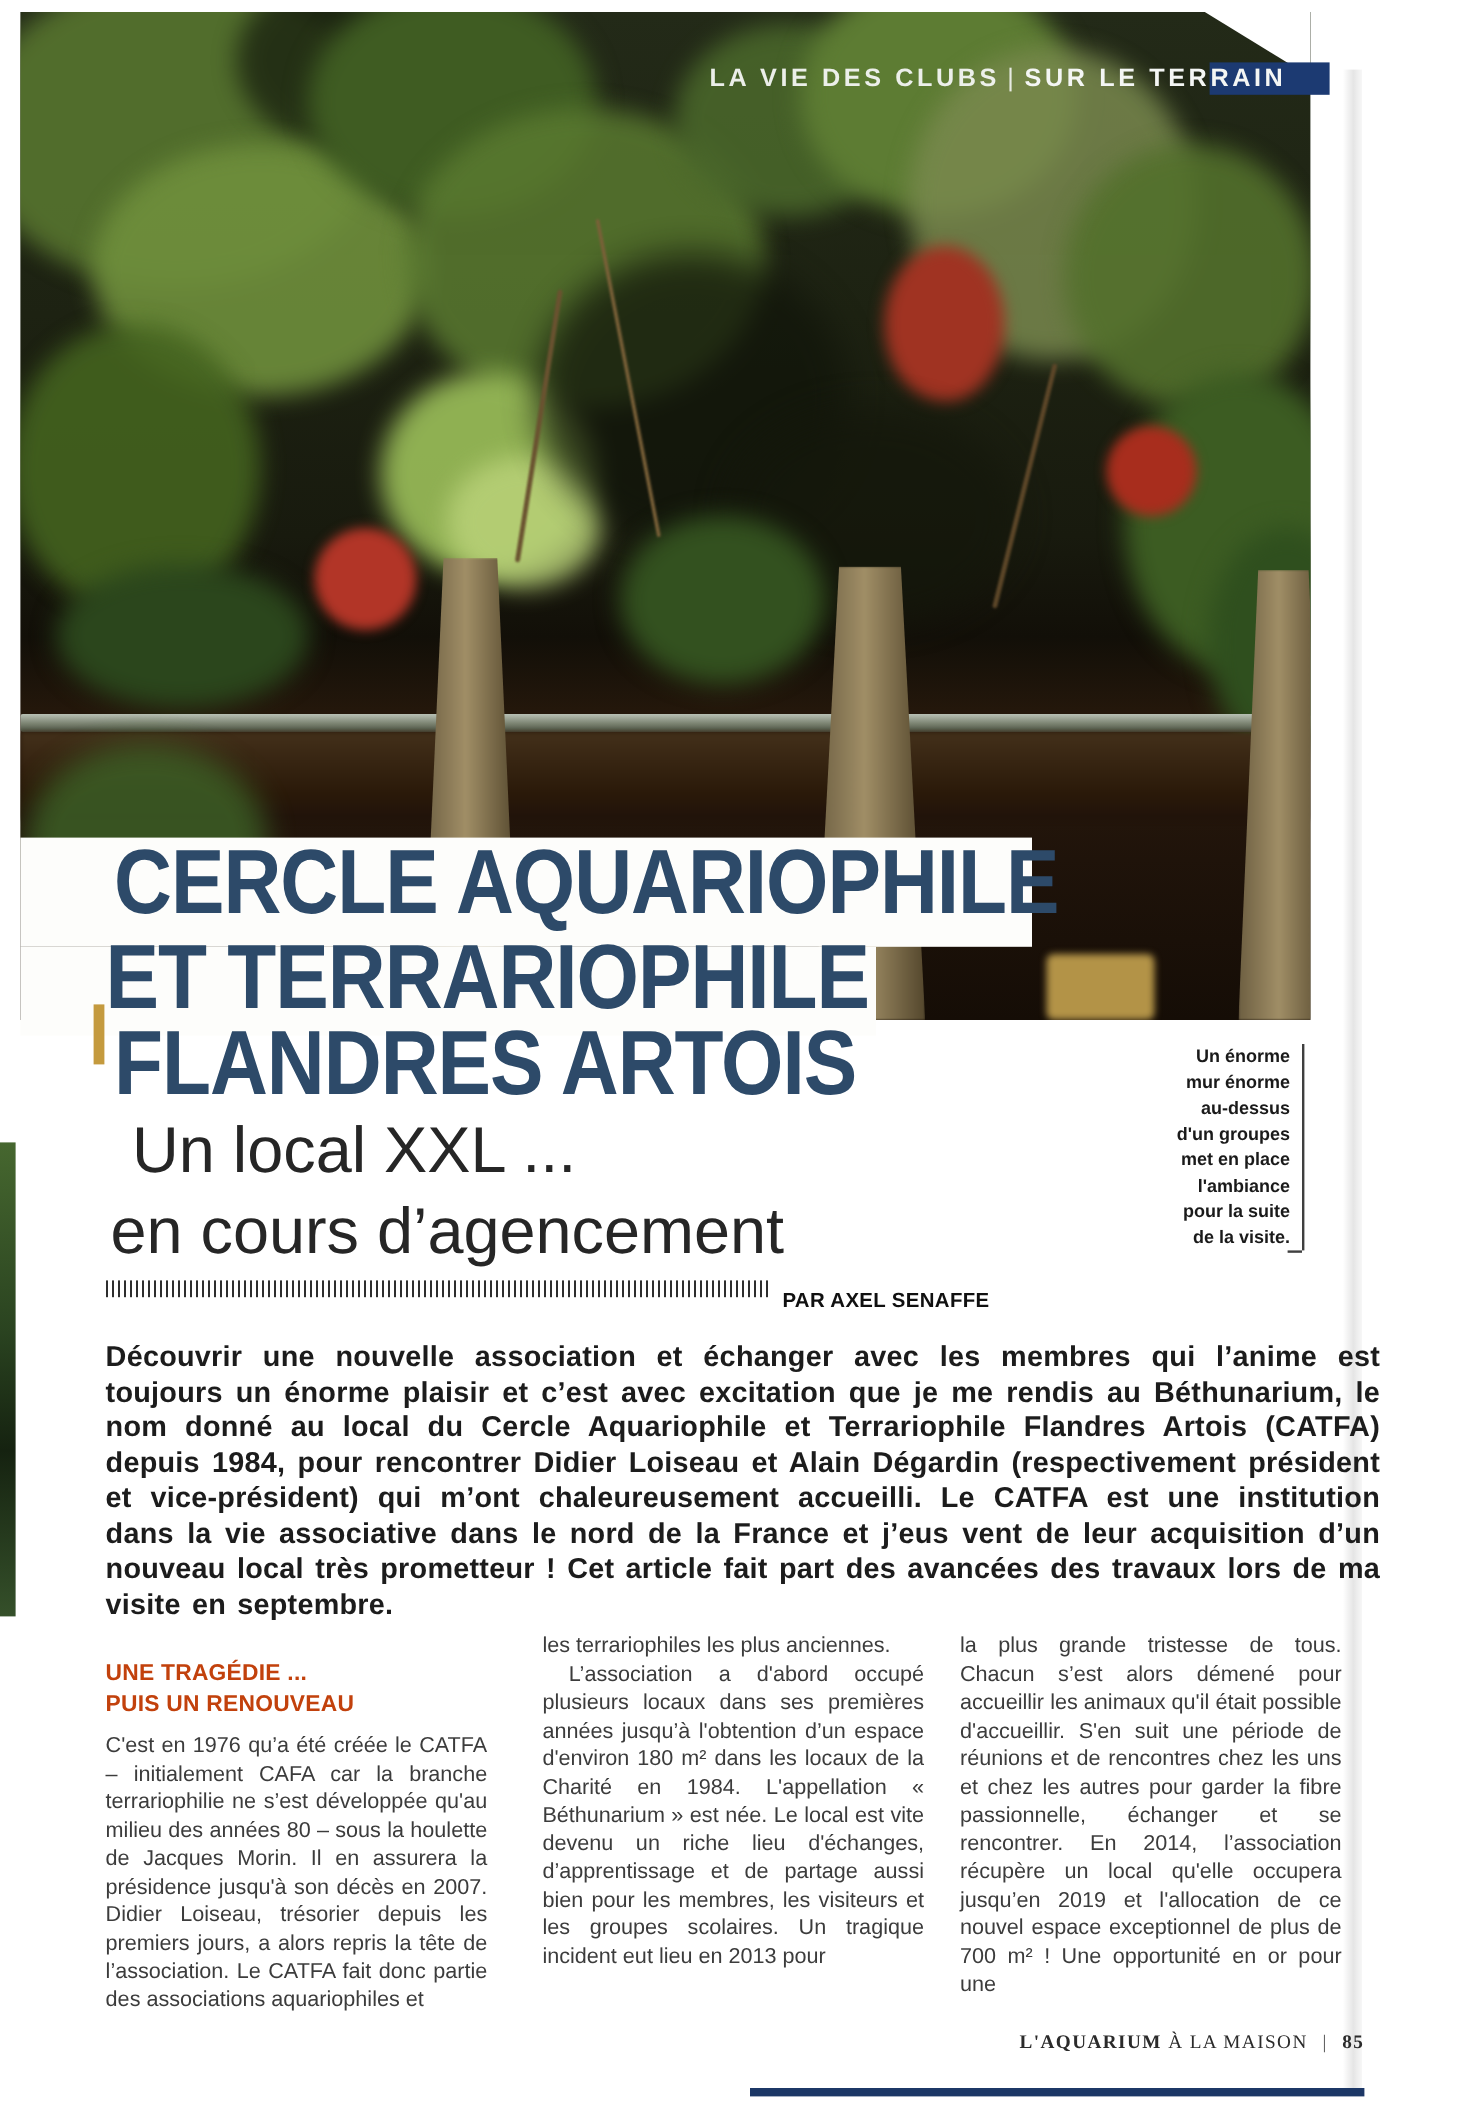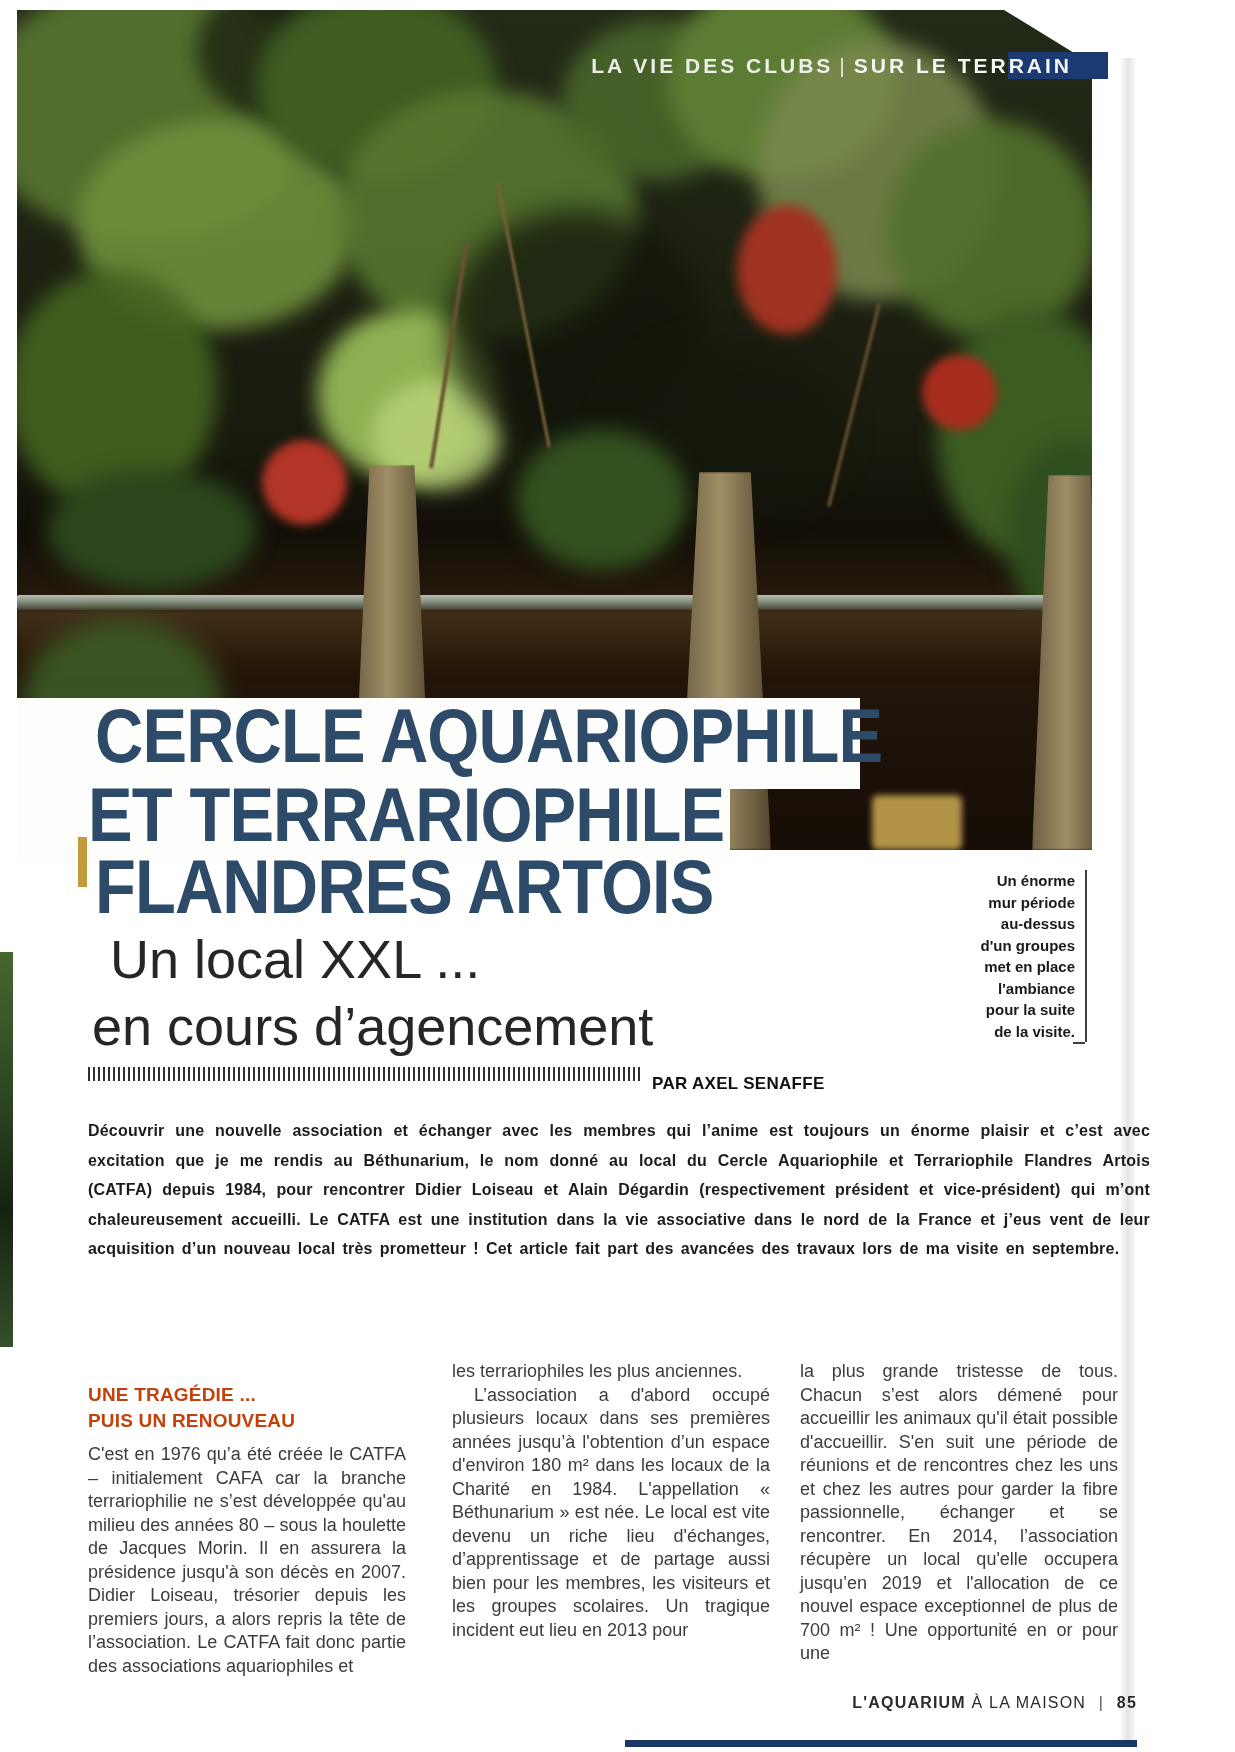--- a/index.html
+++ b/index.html
@@ -43,35 +43,35 @@
   .caption span{display:block;}
   .caption::after{content:"";position:absolute;right:0;bottom:-2px;width:12px;height:2px;background:#3f3f3f;}
 
   
   .rule{position:absolute;left:88px;top:1067px;width:552px;height:14px;z-index:5;
     background:repeating-linear-gradient(90deg,#2e2e2e 0 2px,transparent 2px 5px);}
   .byline{position:absolute;left:652px;top:1062px;z-index:5;font-size:17px;font-weight:700;
     color:#101010;letter-spacing:.3px;white-space:nowrap;margin-top:12px;}
 
   
-  .intro{position:absolute;left:88px;top:1116px;width:1062px;z-index:5;font-size:16px;font-weight:700;
+  .intro{position:absolute;left:88px;top:1116px;width:1062px;z-index:5;font-size:24px;font-weight:700;
     line-height:29.5px;text-align:justify;color:#1c1c1c;letter-spacing:.2px;word-spacing:2.5px;}
 
   
   .col{position:absolute;top:1360px;width:318px;z-index:5;font-size:18px;line-height:23.5px;
     text-align:justify;color:#3c3c3c;}
   .col1{left:88px;} .col2{left:452px;} .col3{left:800px;}
   .colhead{font-size:19px;font-weight:700;color:#c2410c;line-height:26px;letter-spacing:.2px;margin-bottom:9px;margin-top:22px;}
   .colhead span{display:block;}
   .col p{margin:0;}
   .col p.indent{text-indent:22px;}
 
   
   .footer{position:absolute;top:1694px;right:98px;z-index:5;font-size:16px;letter-spacing:1.2px;
-    color:#2b2b2b;white-space:nowrap;}
+    color:#2b2b2b;white-space:nowrap;font-family:Liberation Serif, serif;}
   .f-bold{font-weight:700;}
   .f-reg{font-weight:400;}
   .f-sep{font-weight:300;margin:0 7px;color:#555;}
 
   
   .bottom-bar{position:absolute;left:625px;top:1740px;width:512px;height:7px;background:#1c3766;z-index:5;}
   .edge-band{position:absolute;left:1119px;top:58px;width:16px;height:1684px;z-index:2;
     background:linear-gradient(90deg,rgba(0,0,0,0) 0%,rgba(0,0,0,0.10) 55%,rgba(0,0,0,0.03) 100%);}
   .sliver-left{position:absolute;left:0;top:952px;width:13px;height:395px;z-index:2;
     background:linear-gradient(180deg,#46672f,#2a4320 40%,#152210 65%,#35502a);}
@@ -127,21 +127,21 @@
   <div class="strip strip2"></div>
   <div class="tline tline1">CERCLE AQUARIOPHILE</div>
   <div class="tline tline2">ET TERRARIOPHILE</div>
   <div class="tline tline3">FLANDRES ARTOIS</div>
 
   <div class="sub sub1">Un local XXL ...</div>
   <div class="sub sub2">en cours d’agencement</div>
 
   <div class="caption">
     <span>Un énorme</span>
-    <span>mur période</span>
+    <span>mur énorme</span>
     <span>au-dessus</span>
     <span>d'un groupes</span>
     <span>met en place</span>
     <span>l'ambiance</span>
     <span>pour la suite</span>
     <span>de la visite.</span>
   </div>
 
   <div class="rule"></div>
   <div class="byline">PAR AXEL SENAFFE</div>

